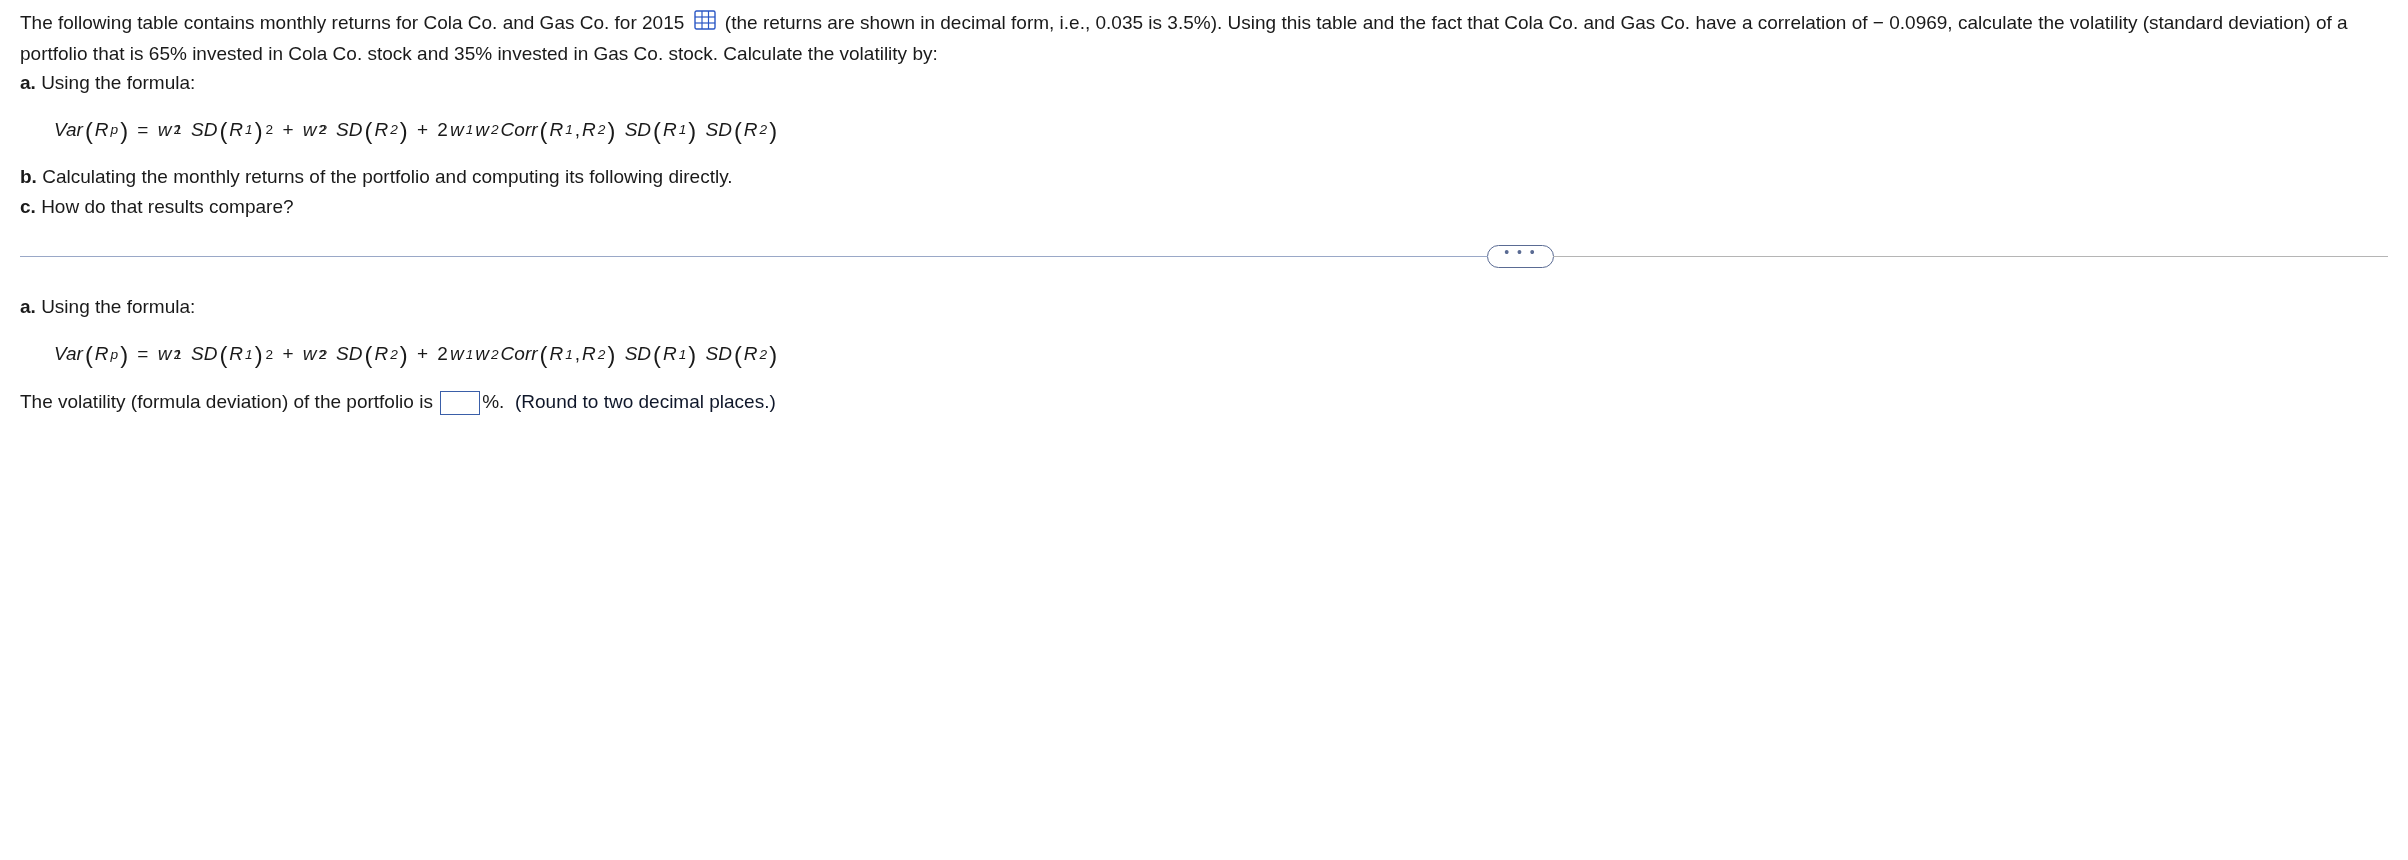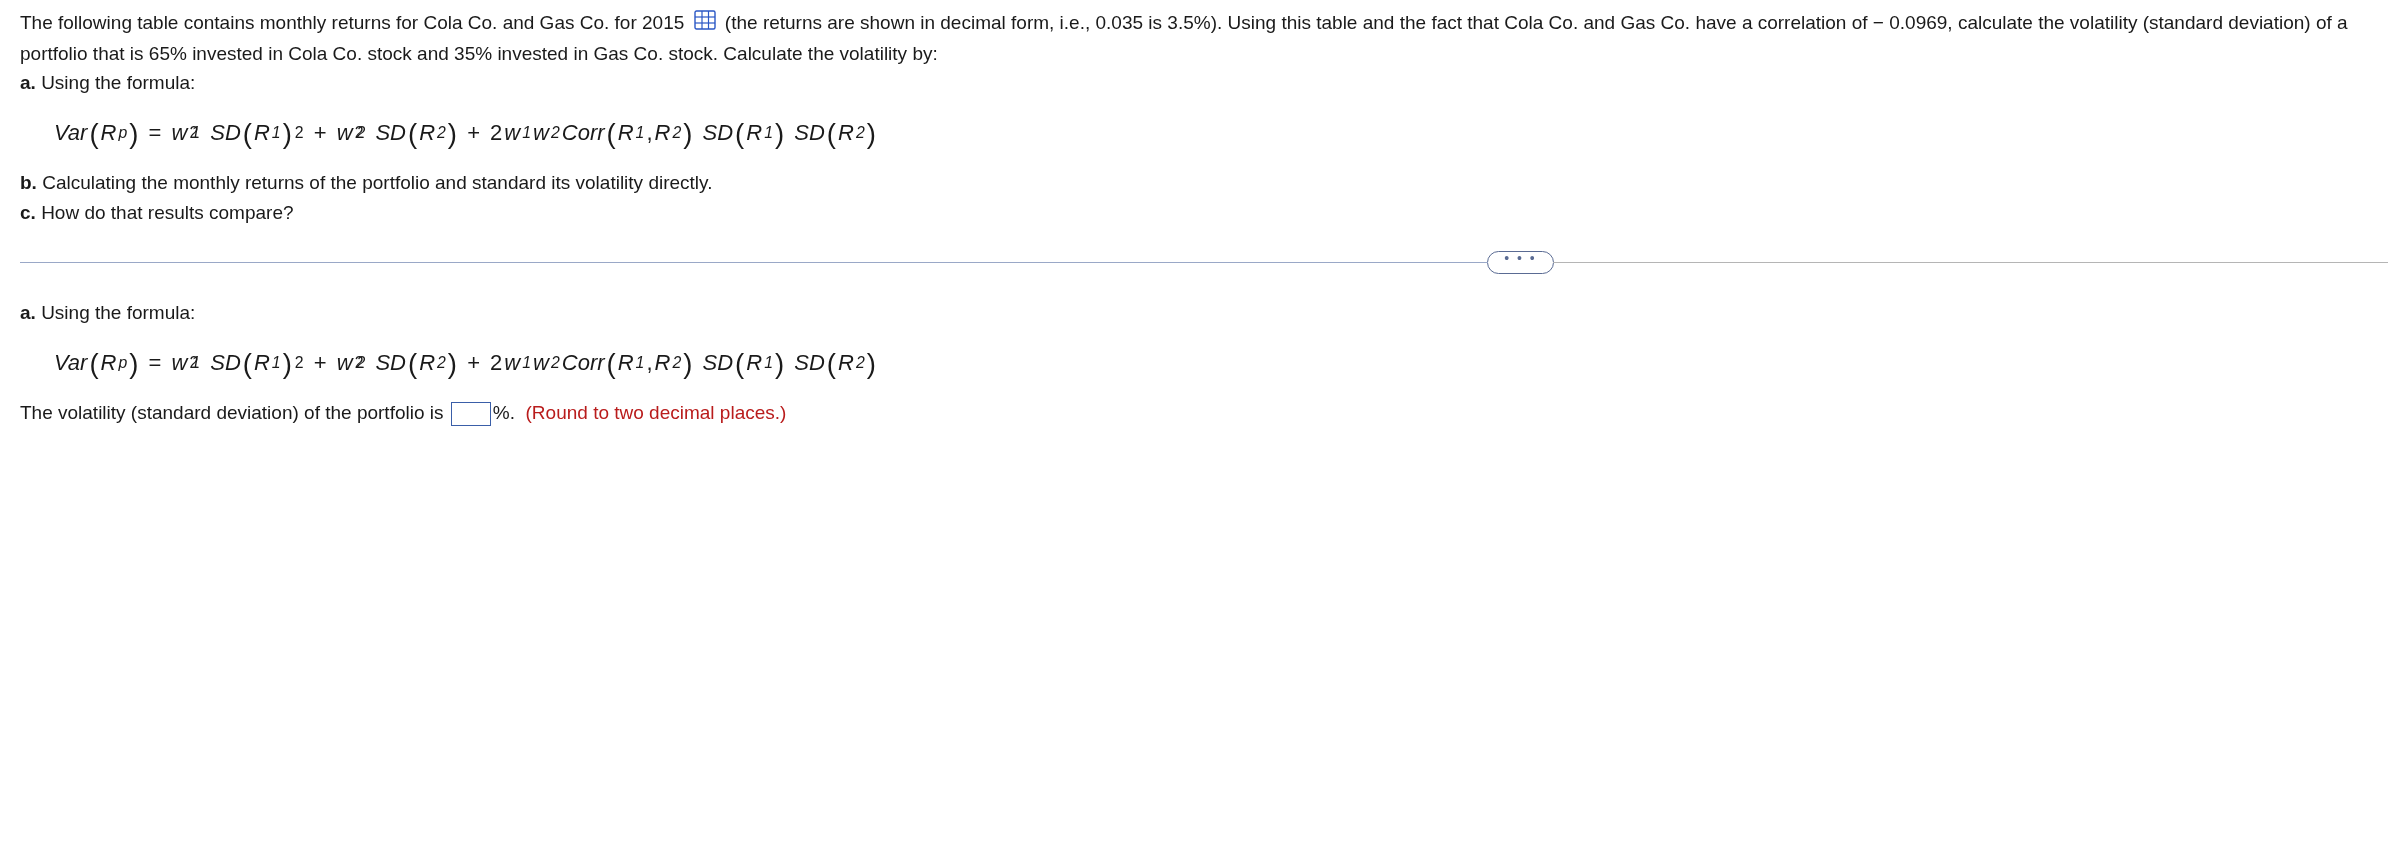--- a/index.html
+++ b/index.html
@@ -12,21 +12,21 @@
     width: 2368px;
   }
   .table-icon {
     display: inline-block;
     vertical-align: middle;
     margin: 0 4px;
   }
   .formula-block {
     margin: 14px 0 14px 34px;
     font-family: Arial, Helvetica, sans-serif;
-    font-size: 22px;
+    font-size: 19px;
     display: flex;
     align-items: center;
     gap: 2px;
   }
   .formula-block span { white-space: nowrap; }
   .italic { font-style: italic; }
   sub.small { font-size: 0.72em; vertical-align: sub; font-style: italic; }
   sup.small { font-size: 0.72em; vertical-align: super; }
   .paren { font-size: 1.25em; position: relative; top:1px;}
   .hr-row {
@@ -56,21 +56,21 @@
   }
   .answer-input {
     display:inline-block;
     width:38px;
     height:22px;
     border:1px solid #3a5ea8;
     vertical-align:middle;
     margin:0 2px;
     background:#fff;
   }
-  .hint { color:#b91c1c; }
+  .hint { color:#0f172a; }
   .frm, .frm * { font-family: Arial, Helvetica, sans-serif; }
 </style>
 </head>
 <body>
 
 <div>
   <span>The following table contains monthly returns for Cola Co. and Gas Co. for 2015</span>
   <span class="table-icon">
     <svg width="22" height="20" viewBox="0 0 22 20">
       <rect x="1" y="1" width="20" height="18" rx="1.5" fill="#fff" stroke="#2a57c5" stroke-width="1.4"></rect>
@@ -104,21 +104,21 @@
   <span class="italic">Corr</span>
   <span class="paren">(</span><span class="italic">R</span><sub class="small">1</sub><span>,</span><span class="italic">R</span><sub class="small">2</sub><span class="paren">)</span>
   &nbsp;<span class="italic">SD</span>
   <span class="paren">(</span><span class="italic">R</span><sub class="small">1</sub><span class="paren">)</span>
   &nbsp;<span class="italic">SD</span>
   <span class="paren">(</span><span class="italic">R</span><sub class="small">2</sub><span class="paren">)</span>
 </div>
 
 <div>
   <b>b.</b>
-  <span>Calculating the monthly returns of the portfolio and standard its volatility directly.</span>
+  <span>Calculating the monthly returns of the portfolio and computing its following directly.</span>
 </div>
 
 <div>
   <b>c.</b>
   <span>How do that results compare?</span>
 </div>
 
 <div class="hr-row">
   <div class="hr-line before" style="flex:0 0 62%;"></div>
   <div class="pill">
@@ -147,16 +147,16 @@
   <span>2</span><span class="italic">w</span><sub class="small">1</sub><span class="italic">w</span><sub class="small">2</sub>
   <span class="italic">Corr</span>
   <span class="paren">(</span><span class="italic">R</span><sub class="small">1</sub><span>,</span><span class="italic">R</span><sub class="small">2</sub><span class="paren">)</span>
   &nbsp;<span class="italic">SD</span>
   <span class="paren">(</span><span class="italic">R</span><sub class="small">1</sub><span class="paren">)</span>
   &nbsp;<span class="italic">SD</span>
   <span class="paren">(</span><span class="italic">R</span><sub class="small">2</sub><span class="paren">)</span>
 </div>
 
 <div>
-  <span>The volatility (standard deviation) of the portfolio is</span>
+  <span>The volatility (formula deviation) of the portfolio is</span>
   <span class="answer-input"></span><span>%.</span>
   &nbsp;<span class="hint">(Round to two decimal places.)</span>
 </div>
 
 </body></html>

